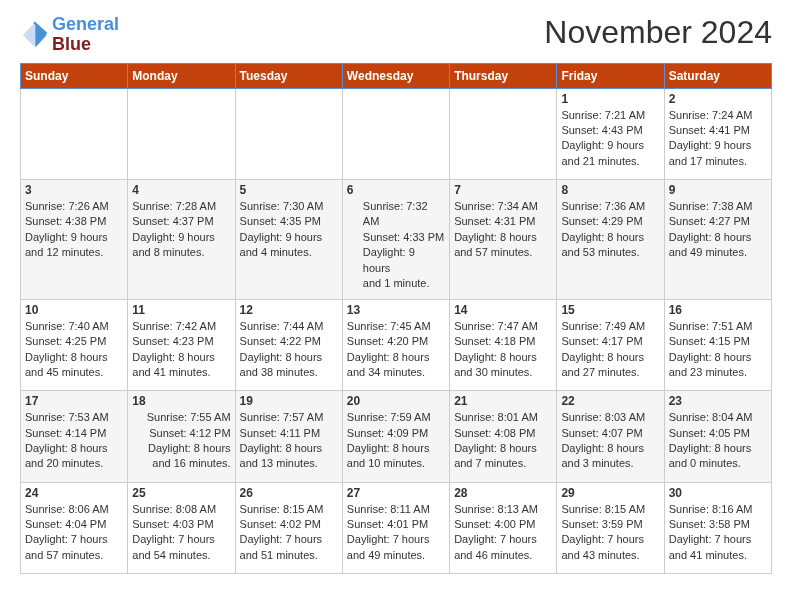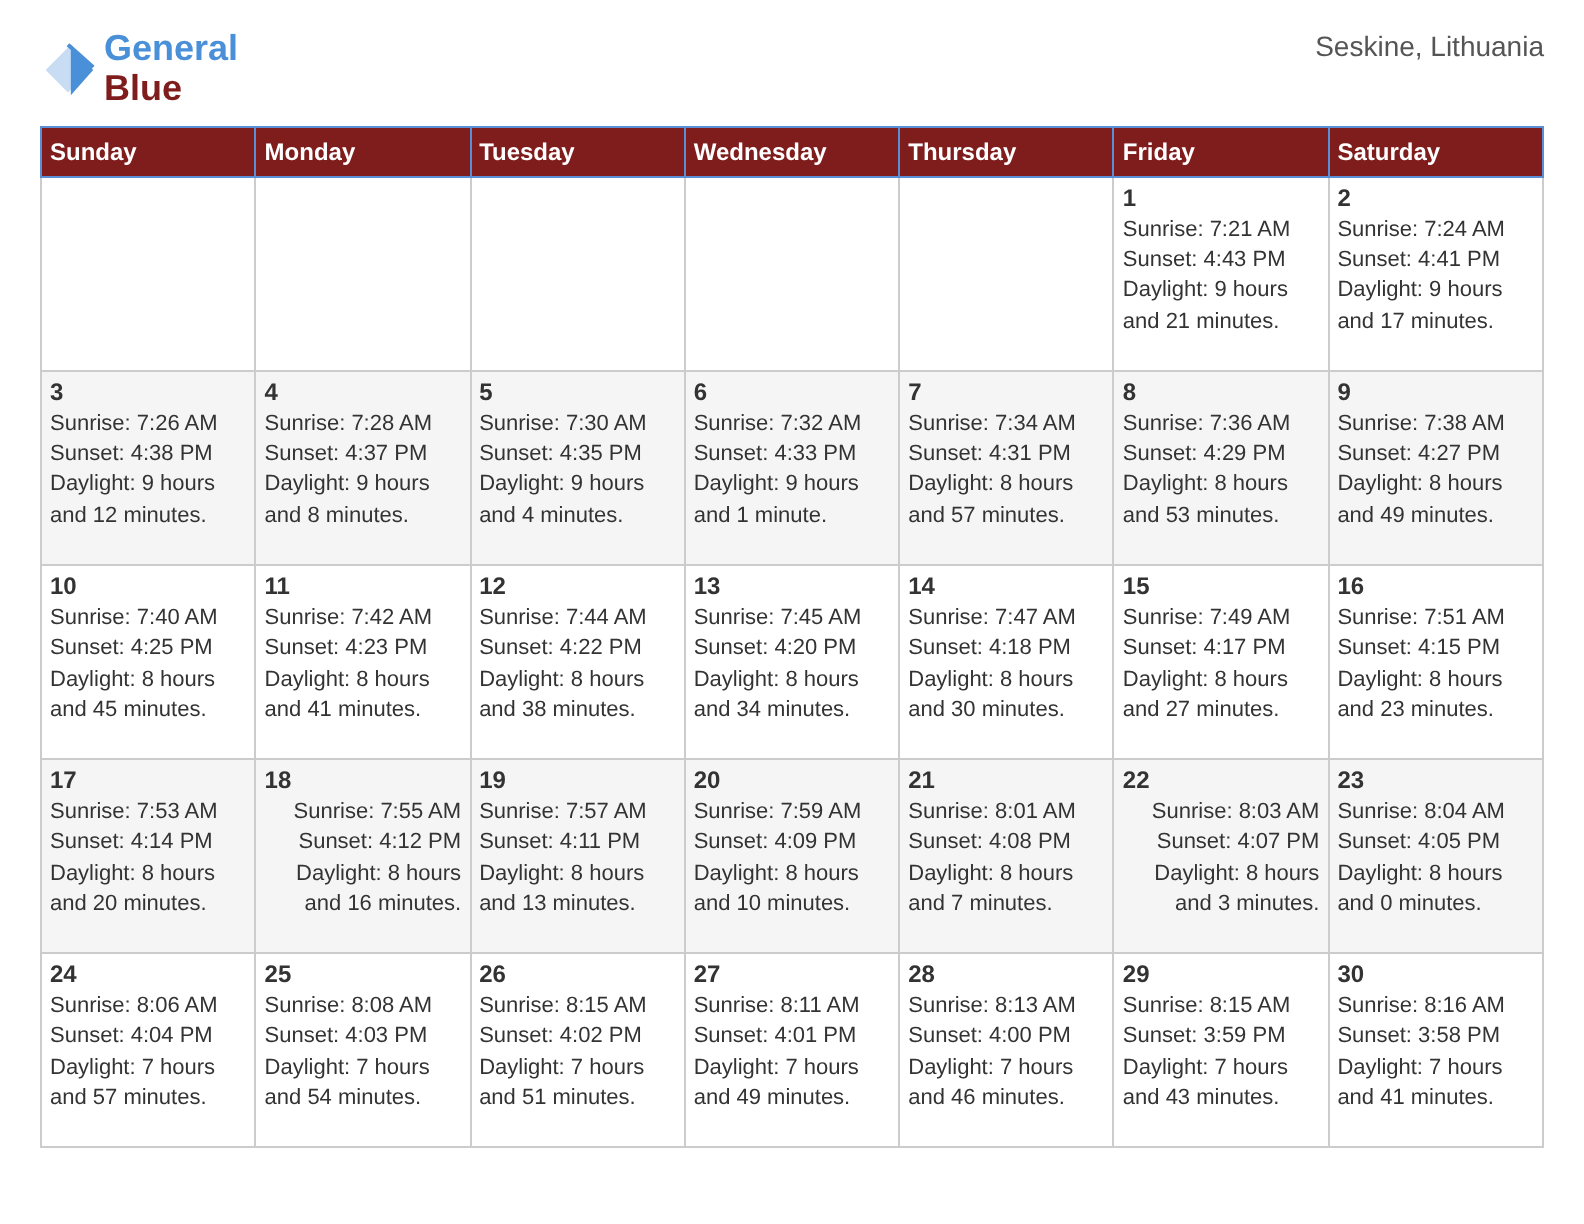--- a/index.html
+++ b/index.html
@@ -55,21 +55,21 @@
       color: #555;
     }
     .calendar {
       flex: 1;
       border: 1px solid #ccc;
       border-collapse: collapse;
       width: 100%;
       table-layout: fixed;
     }
     .calendar th {
-      background: #7f1d1d;
+      background: #c2410c;
       color: #fff;
       font-size: 12px;
       font-weight: bold;
       padding: 5px 4px;
       text-align: left;
       border: 1px solid #5a8ed5;
     }
     .calendar td {
       border: 1px solid #ccc;
       vertical-align: top;
@@ -111,21 +111,21 @@
         <polygon points="20,4 36,20 20,36 4,20" fill="#4a90d9" opacity="0.3"></polygon>
         <polygon points="20,2 38,18" fill="none" stroke="#4a90d9" stroke-width="3"></polygon>
         <polygon points="22,2 38,20 22,38" fill="#4a90d9"></polygon>
       </svg>
       <div class="logo-text">
         <div><span>General</span></div>
         <div><span style="color:#7f1d1d">Blue</span></div>
       </div>
     </div>
     <div class="title-block">
-      <div class="location">Seskine, Lithuania</div>
+      <div class="month-title">November 2024</div>
     </div>
   </div>
 
   <table class="calendar">
     <thead>
       <tr>
         <th>Sunday</th>
         <th>Monday</th>
         <th>Tuesday</th>
         <th>Wednesday</th>
@@ -173,21 +173,21 @@
           </td>
           <td>
             <span class="day-number">5</span>
             <div class="day-info" style="white-space: pre-line;">Sunrise: 7:30 AM
 Sunset: 4:35 PM
 Daylight: 9 hours
 and 4 minutes.</div>
           </td>
           <td>
             <span class="day-number">6</span>
-            <div class="day-info" style="white-space: pre-line;">Sunrise: 7:32 AM
+            <div class="day-info" style="white-space: pre-line; margin-left: 16px;">Sunrise: 7:32 AM
 Sunset: 4:33 PM
 Daylight: 9 hours
 and 1 minute.</div>
           </td>
           <td>
             <span class="day-number">7</span>
             <div class="day-info" style="white-space: pre-line;">Sunrise: 7:34 AM
 Sunset: 4:31 PM
 Daylight: 8 hours
 and 57 minutes.</div>
@@ -289,21 +289,21 @@
           </td>
           <td>
             <span class="day-number">21</span>
             <div class="day-info" style="white-space: pre-line;">Sunrise: 8:01 AM
 Sunset: 4:08 PM
 Daylight: 8 hours
 and 7 minutes.</div>
           </td>
           <td>
             <span class="day-number">22</span>
-            <div class="day-info" style="white-space: pre-line; text-align: right;">Sunrise: 8:03 AM
+            <div class="day-info" style="white-space: pre-line;">Sunrise: 8:03 AM
 Sunset: 4:07 PM
 Daylight: 8 hours
 and 3 minutes.</div>
           </td>
           <td>
             <span class="day-number">23</span>
             <div class="day-info" style="white-space: pre-line;">Sunrise: 8:04 AM
 Sunset: 4:05 PM
 Daylight: 8 hours
 and 0 minutes.</div>

